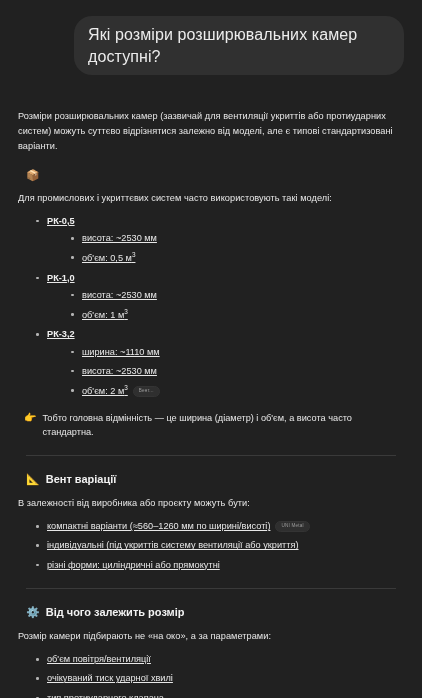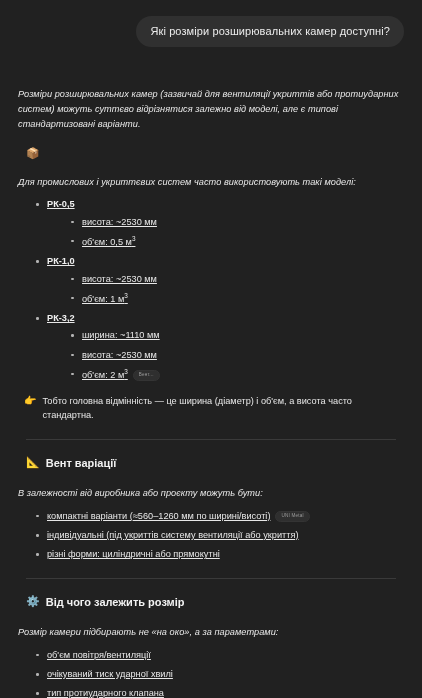--- a/index.html
+++ b/index.html
@@ -21,33 +21,33 @@
   .user-row {
     display: flex;
     justify-content: flex-end;
     padding: 16px 18px 0 18px;
   }
   .user-bubble {
     background: #303030;
     color: #ececec;
     border-radius: 18px;
     padding: 8px 14px;
-    font-size: 11px;
+    font-size: 16px;
     line-height: 1.35;
     max-width: 330px;
     letter-spacing: .1px;
   }
   
   .assistant {
     padding: 24px 18px 0 18px;
     color: #e8e8e8;
     font-size: 9.2px;
     line-height: 1.62;
   }
-  .assistant p { margin: 16px 0 11px 0; letter-spacing: .05px; font-style: italic; }
+  .assistant p { margin: 10px 0 11px 0; letter-spacing: .05px; }
   .assistant p.tight { margin-bottom: 8px; }
 
   h3.section {
     font-size: 11px;
     font-weight: bold;
     color: #f2f2f2;
     margin: 16px 0 10px 8px;
     display: flex;
     align-items: center;
     gap: 6px;

